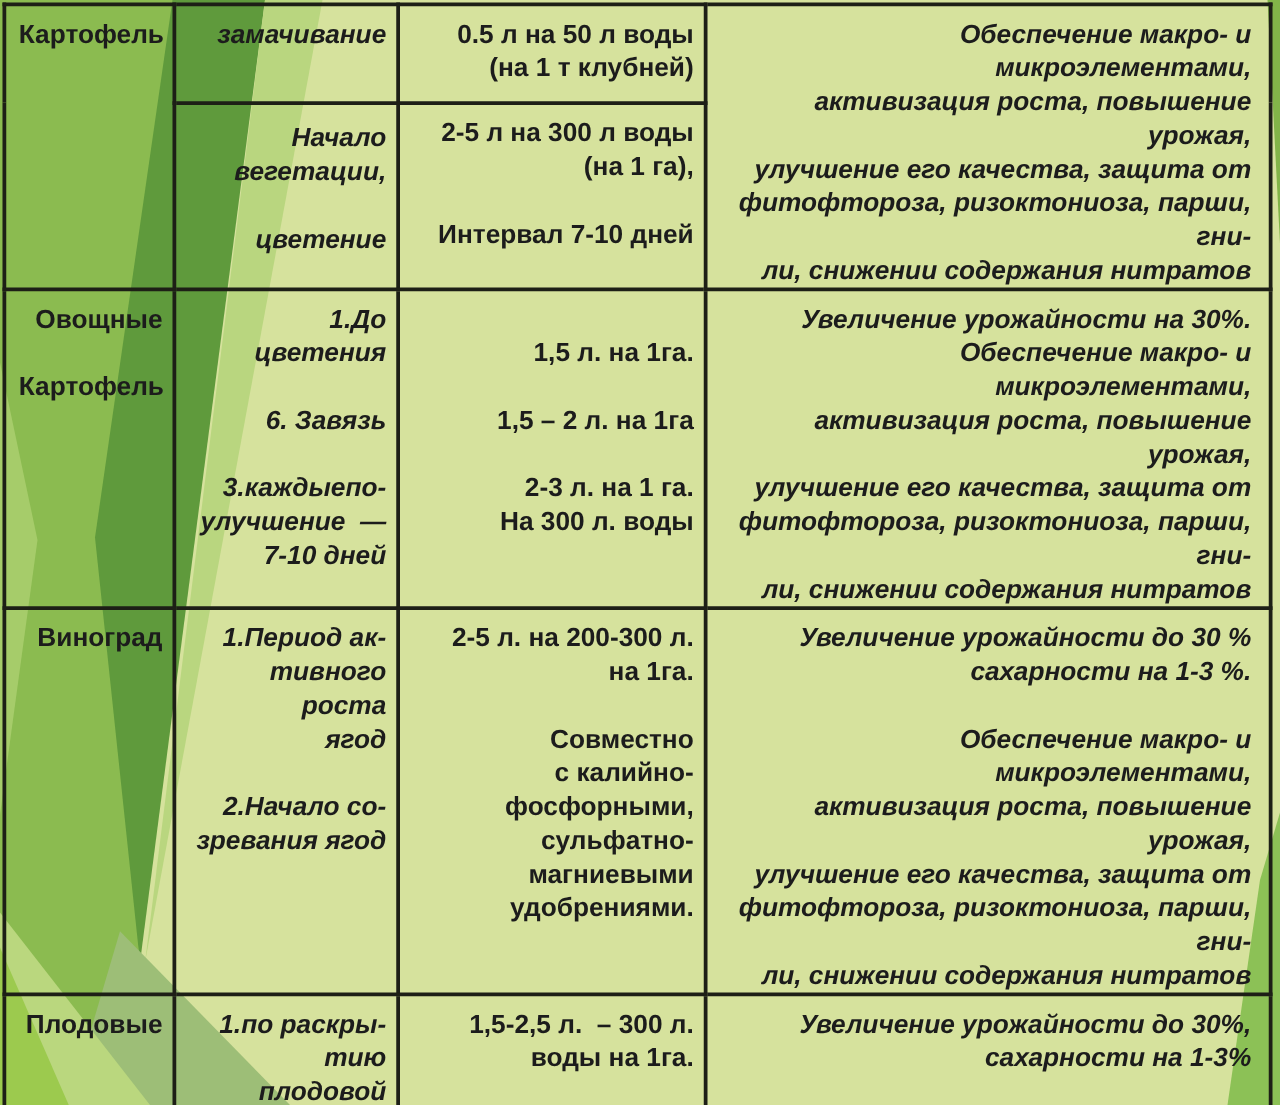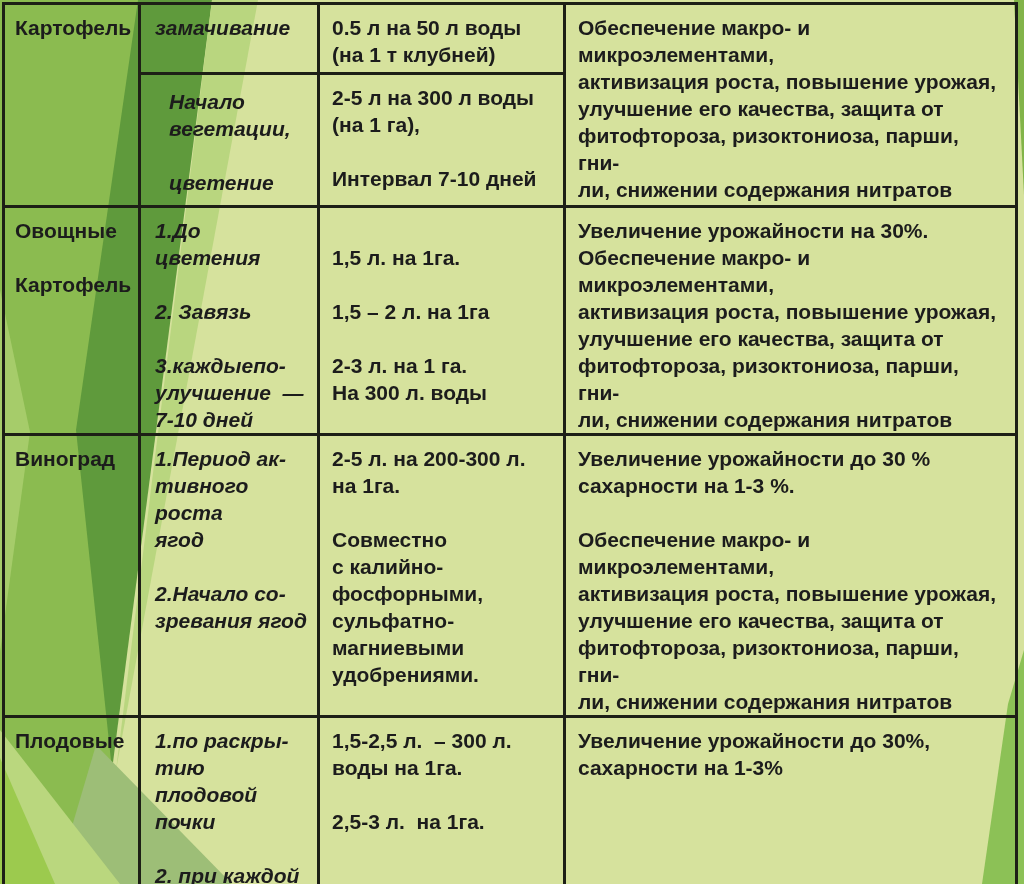--- a/index.html
+++ b/index.html
@@ -13,27 +13,28 @@
     position:absolute;left:2px;top:2px;width:1016px;height:876px;
     border-collapse:collapse;table-layout:fixed;
   }
   td{
     border:3px solid #1d1f16;
     vertical-align:top;
     background:transparent;
     color:#1c1c1c;
     font-size:21px;font-weight:700;
     padding:9px 8px 0 13px;
+    text-align:right;
   }
   .ln{line-height:27px;white-space:pre-wrap;}
   .c-crop{padding-left:10px;}
   .c-stage{padding-left:14px;font-style:italic;}
   .indent{padding-left:28px;padding-top:13px;}
   .c-dose{padding-left:12px;}
-  .c-effect{padding-left:12px;padding-right:14px;}
+  .c-effect{padding-left:12px;padding-right:14px;font-style:italic;}
 </style>
 </head>
 <body>
 
 <div class="slide">
 
   <svg class="bg" viewBox="0 0 1024 884" preserveAspectRatio="none" aria-hidden="true">
     <polygon points="0,0 142,0 106,884 0,884" fill="#8bbb50"></polygon>
     <polygon points="138,0 212,0 112,770 76,430" fill="#5f9a3c"></polygon>
     <polygon points="212,0 258,0 116,770" fill="#b9d67f"></polygon>
@@ -90,21 +91,21 @@
 
       <tr style="height:223px">
         <td class="c-crop">
             <div class="ln">Овощные</div>
             <div class="ln gap">&nbsp;</div>
             <div class="ln">Картофель</div>
           </td>
         <td class="c-stage">
             <div class="ln">1.До цветения</div>
             <div class="ln gap">&nbsp;</div>
-            <div class="ln">2. Завязь</div>
+            <div class="ln">6. Завязь</div>
             <div class="ln gap">&nbsp;</div>
             <div class="ln">3.каждыепо-</div>
             <div class="ln">улучшение  —</div>
             <div class="ln">7-10 дней</div>
           </td>
         <td class="c-dose">
             <div class="ln gap">&nbsp;</div>
             <div class="ln">1,5 л. на 1га.</div>
             <div class="ln gap">&nbsp;</div>
             <div class="ln">1,5 – 2 л. на 1га</div>

